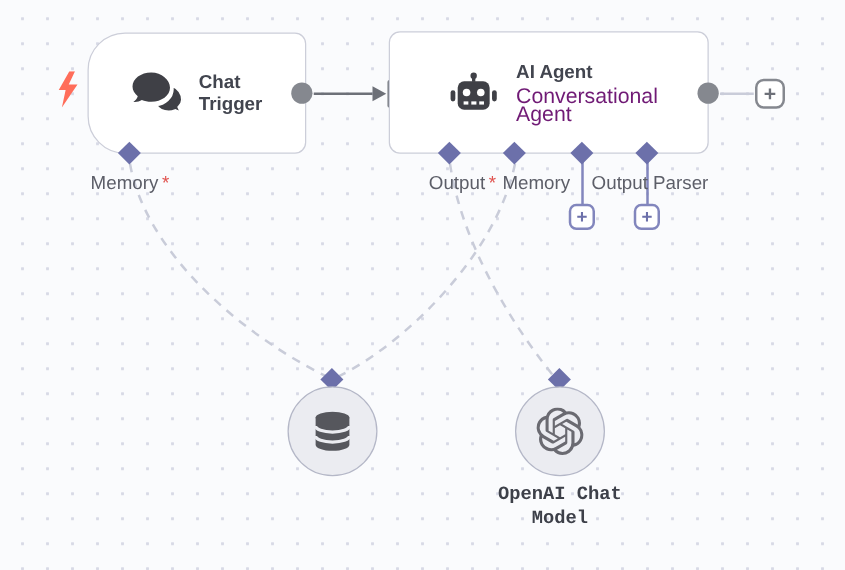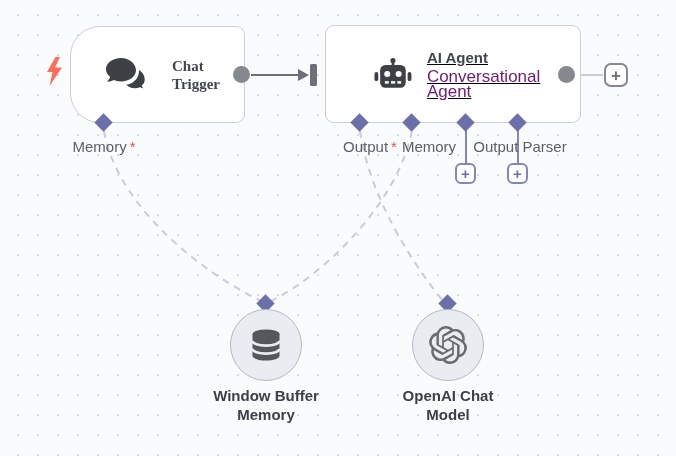--- a/index.html
+++ b/index.html
@@ -9,22 +9,22 @@
     background-color:#fafbfd;
     background-image:radial-gradient(circle,#d8dae6 1.1px,transparent 1.3px);
     background-size:20px 20px;background-position:8px 5px;
   }
   .wires{position:absolute;left:0;top:0;pointer-events:none;}
 
   .rect-node{
     position:absolute;background:#fff;border:1px solid #ccced9;box-sizing:border-box;
     display:flex;align-items:center;cursor:pointer;
   }
-  .chat-trigger{left:70px;top:26px;width:175px;height:97px;border-radius:30px 9px 9px 30px;padding-left:33px;gap:26px;font-family:Liberation Serif, serif;}
-  .ai-agent{left:325px;top:25px;width:256px;height:98px;border-radius:9px;padding-left:48px;gap:15px;text-decoration:underline;}
+  .chat-trigger{left:70px;top:26px;width:175px;height:97px;border-radius:30px 9px 9px 30px;padding-left:33px;gap:13px;}
+  .ai-agent{left:311px;top:25px;width:256px;height:98px;border-radius:9px;padding-left:48px;gap:15px;}
   .node-title{font-size:15px;font-weight:700;color:#42454f;line-height:18px;}
   .chat-trigger .node-title{width:64px;}
   .node-subtitle{font-size:17px;color:#701a75;margin-top:2px;line-height:15px;}
 
   .bolt{position:absolute;left:45px;top:57px;width:18px;height:29px;}
 
   .dot{position:absolute;width:17px;height:17px;border-radius:50%;background:#85888f;cursor:crosshair;}
   .dot-chat{left:233px;top:66px;}
   .dot-agent{left:558px;top:66px;}
   .input-tab{position:absolute;left:310px;top:64px;width:7px;height:22px;background:#6d7078;border-radius:1.5px;cursor:crosshair;}
@@ -56,21 +56,21 @@
   .req{color:#e0524e;margin-left:3px;}
 
   .circle-node{
     position:absolute;width:72px;height:72px;border-radius:50%;background:#ebecf1;
     border:1.5px solid #b4b7c7;box-sizing:border-box;display:flex;align-items:center;justify-content:center;cursor:pointer;
   }
   .wbm{left:230px;top:309px;}
   .oai{left:412px;top:309px;}
   .circle-label{position:absolute;text-align:center;font-size:15px;font-weight:700;color:#3d4049;line-height:19px;top:386px;}
   .cl-wbm{left:201px;width:130px;}
-  .cl-oai{left:393px;width:110px;}
+  .cl-oai{left:393px;width:110px;font-family:Liberation Mono, monospace;}
 </style>
 </head>
 <body>
 
 <div class="canvas">
 
   <svg class="wires" width="676" height="456">
     <path d="M104 131 C116 200, 190 266, 261 301" fill="none" stroke="#c9ccd9" stroke-width="2" stroke-dasharray="7 6"></path>
     <path d="M412 131 C397 205, 322 276, 271 301" fill="none" stroke="#c9ccd9" stroke-width="2" stroke-dasharray="7 6"></path>
     <path d="M360 131 C371 205, 421 274, 443 301" fill="none" stroke="#c9ccd9" stroke-width="2" stroke-dasharray="7 6"></path>
@@ -136,21 +136,20 @@
   <div class="diamond d-oai"></div>
 
   <div class="circle-node wbm">
     <svg width="30" height="32" viewBox="0 0 30 32">
       <ellipse cx="15" cy="5" rx="13.5" ry="4.6" fill="#56575d"></ellipse>
       <path d="M1.5 5 v21.7 c0 2.7 6 4.9 13.5 4.9 s13.5 -2.2 13.5 -4.9 V5 Z" fill="#56575d"></path>
       <path d="M1.5 11.8 c0 2.7 6 4.8 13.5 4.8 s13.5 -2.1 13.5 -4.8" fill="none" stroke="#ebecf1" stroke-width="2.6"></path>
       <path d="M1.5 19.8 c0 2.7 6 4.8 13.5 4.8 s13.5 -2.1 13.5 -4.8" fill="none" stroke="#ebecf1" stroke-width="2.6"></path>
     </svg>
   </div>
-  <div class="circle-label cl-wbm">Window Buffer Memory</div>
 
   <div class="circle-node oai">
     <svg width="38" height="38" viewBox="0 0 24 24">
       <path fill="#6a6a71" d="M22.2819 9.8211a5.9847 5.9847 0 0 0-.5157-4.9108 6.0462 6.0462 0 0 0-6.5098-2.9A6.0651 6.0651 0 0 0 4.9807 4.1818a5.9847 5.9847 0 0 0-3.9977 2.9 6.0462 6.0462 0 0 0 .7427 7.0966 5.98 5.98 0 0 0 .511 4.9107 6.051 6.051 0 0 0 6.5146 2.9001A5.9847 5.9847 0 0 0 13.2599 24a6.0557 6.0557 0 0 0 5.7718-4.2058 5.9894 5.9894 0 0 0 3.9977-2.9001 6.0557 6.0557 0 0 0-.7475-7.073zm-9.022 12.6081a4.4755 4.4755 0 0 1-2.8764-1.0408l.1419-.0804 4.7783-2.7582a.7948.7948 0 0 0 .3927-.6813v-6.7369l2.02 1.1686a.071.071 0 0 1 .038.052v5.5826a4.504 4.504 0 0 1-4.4945 4.4944zm-9.6607-4.1254a4.4708 4.4708 0 0 1-.5346-3.0137l.142.0852 4.783 2.7582a.7712.7712 0 0 0 .7806 0l5.8428-3.3685v2.3324a.0804.0804 0 0 1-.0332.0615L9.74 19.9502a4.4992 4.4992 0 0 1-6.1408-1.6464zM2.3408 7.8956a4.485 4.485 0 0 1 2.3655-1.9728V11.6a.7664.7664 0 0 0 .3879.6765l5.8144 3.3543-2.0201 1.1685a.0757.0757 0 0 1-.071 0l-4.8303-2.7865A4.504 4.504 0 0 1 2.3408 7.8956zm16.5963 3.8558L13.1038 8.364 15.1192 7.2a.0757.0757 0 0 1 .071 0l4.8303 2.7913a4.4944 4.4944 0 0 1-.6765 8.1042v-5.6772a.79.79 0 0 0-.407-.667zm2.0107-3.0231l-.142-.0852-4.7735-2.7818a.7759.7759 0 0 0-.7854 0L9.409 9.2297V6.8974a.0662.0662 0 0 1 .0284-.0615l4.8303-2.7866a4.4992 4.4992 0 0 1 6.6802 4.66zM8.3065 12.863l-2.02-1.1638a.0804.0804 0 0 1-.038-.0567V6.0742a4.4992 4.4992 0 0 1 7.3757-3.4537l-.142.0805L8.704 5.459a.7948.7948 0 0 0-.3927.6813zm1.0976-2.3654l2.602-1.4998 2.6069 1.4998v2.9994l-2.5974 1.4997-2.6067-1.4997z"></path>
     </svg>
   </div>
   <div class="circle-label cl-oai">OpenAI Chat Model</div>
 
 </div>
 

